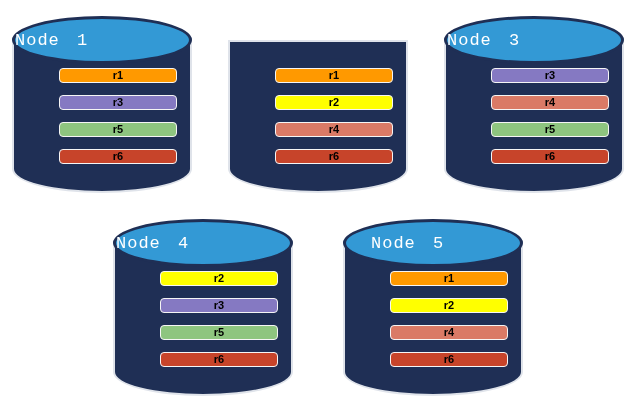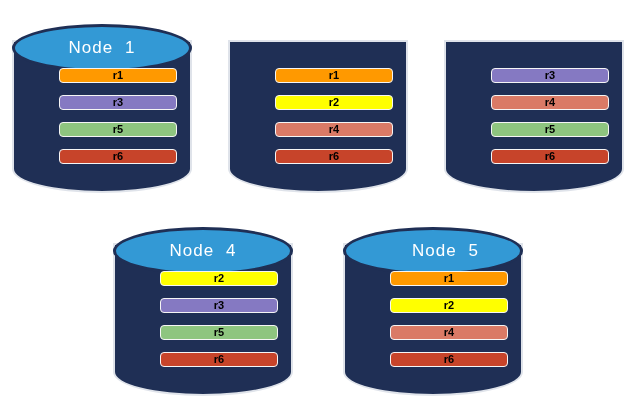--- a/index.html
+++ b/index.html
@@ -42,32 +42,33 @@
     top: 24px;
     left: 0;
     right: 0;
     bottom: 0;
     border: 2px solid #dfe3ea;
     border-radius: 0 0 50% 50% / 0 0 24px 24px;
     box-sizing: border-box;
   }
   .cyl-top {
     position: absolute;
-    top: 8px;
+    top: 0;
     left: 0;
     width: 180px;
     height: 48px;
     border-radius: 50%;
     box-sizing: border-box;
     border-width: 3px;
     border-style: solid;
     z-index: 2;
     display: flex;
     align-items: center;
-    justify-content: center;
+    justify-content: flex-start;
+    font-family: Liberation Mono, monospace;
   }
   .node-title {
     font-size: 17px;
     letter-spacing: 1px;
     word-spacing: 6px;
     font-weight: 400;
   }
   .bars {
     position: absolute;
     top: 52px;
@@ -130,20 +131,23 @@
           <div class="replica-bar" style="background: rgb(218, 122, 102); border-color: rgb(245, 245, 245);">
             <span style="color: rgb(0, 0, 0);">r4</span>
           </div>
           <div class="replica-bar" style="background: rgb(199, 68, 42); border-color: rgb(245, 245, 245);">
             <span style="color: rgb(0, 0, 0);">r6</span>
           </div>
         </div>
       </div>
       <div class="cylinder">
         <div class="cyl-body" style="background: rgb(31, 47, 85); border-color: rgb(223, 227, 234);"></div>
+        <div class="cyl-top" style="background: rgb(51, 153, 213); border-color: rgb(31, 47, 85);">
+          <div class="node-title" style="color: rgb(255, 255, 255);">Node 3</div>
+        </div>
         <div class="bars">
           <div class="replica-bar" style="background: rgb(133, 121, 194); border-color: rgb(245, 245, 245);">
             <span style="color: rgb(0, 0, 0);">r3</span>
           </div>
           <div class="replica-bar" style="background: rgb(218, 122, 102); border-color: rgb(245, 245, 245);">
             <span style="color: rgb(0, 0, 0);">r4</span>
           </div>
           <div class="replica-bar" style="background: rgb(142, 197, 127); border-color: rgb(245, 245, 245);">
             <span style="color: rgb(0, 0, 0);">r5</span>
           </div>

